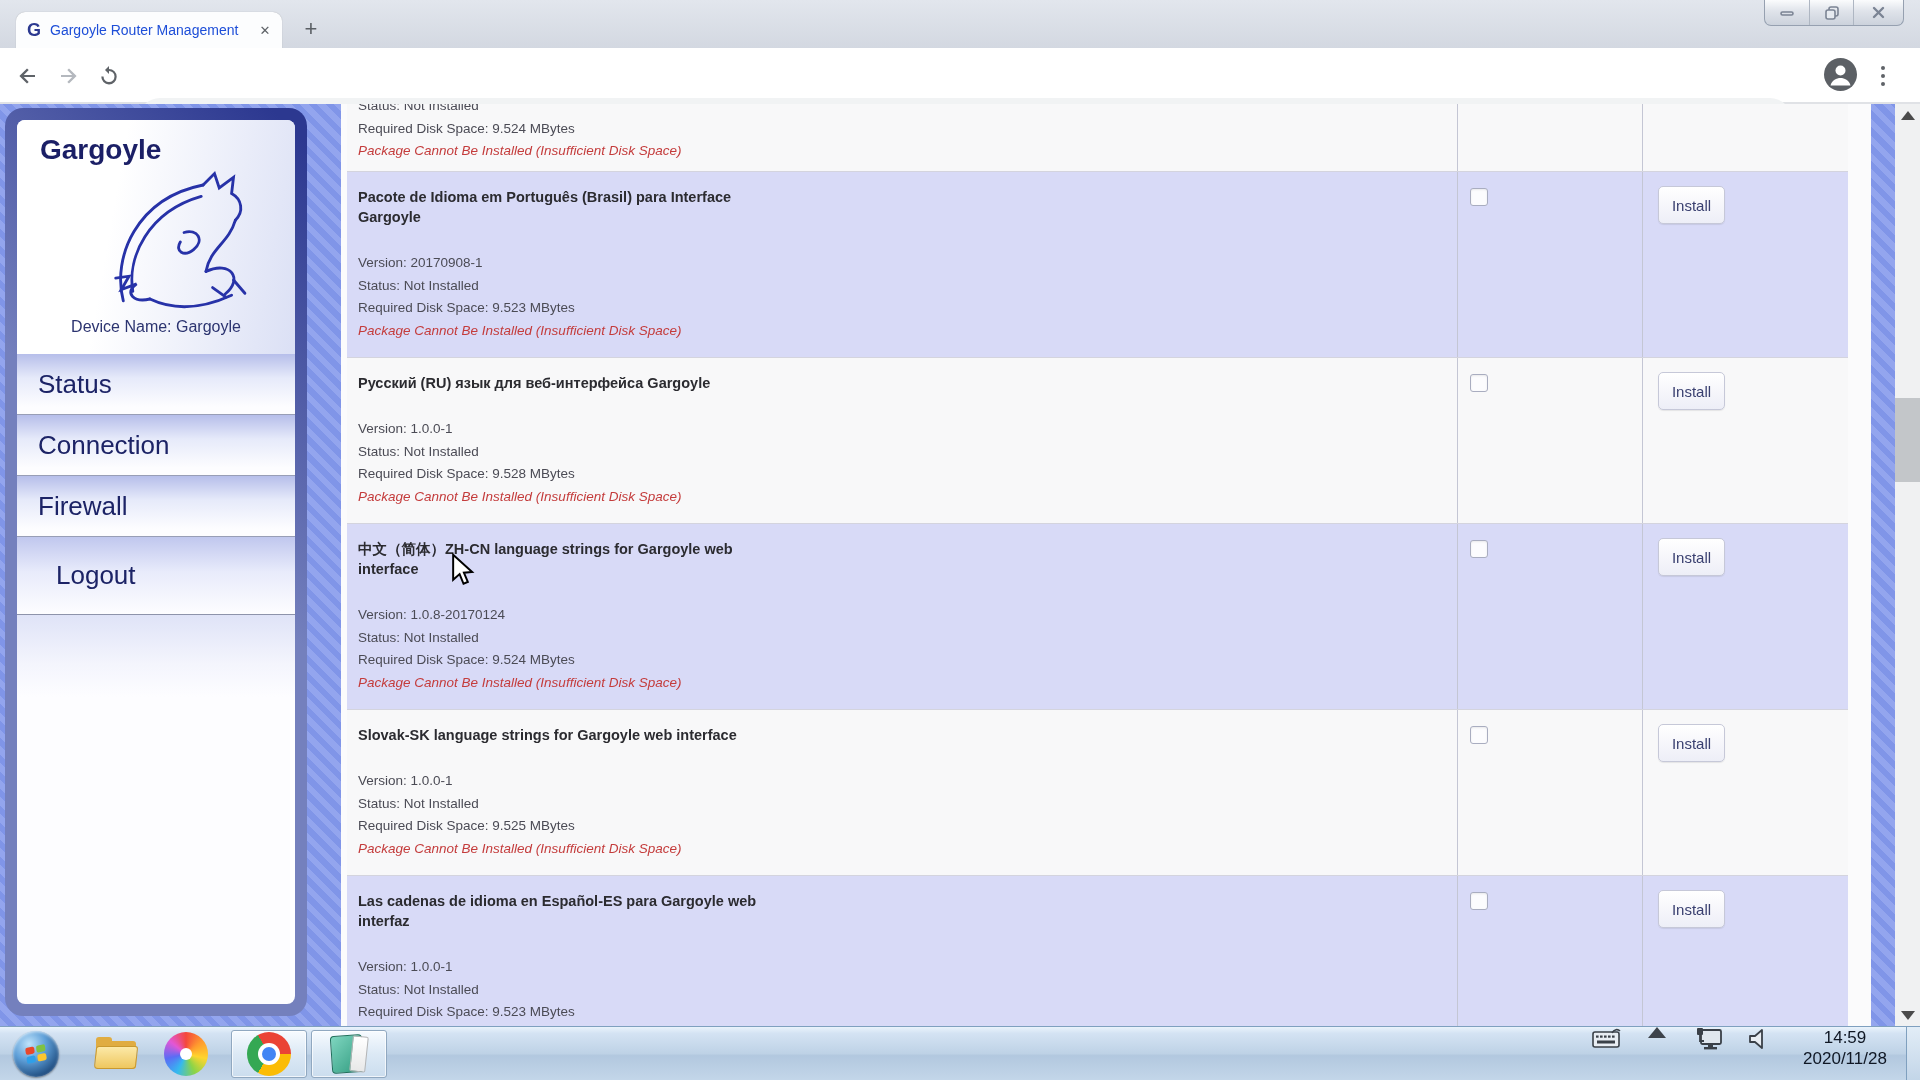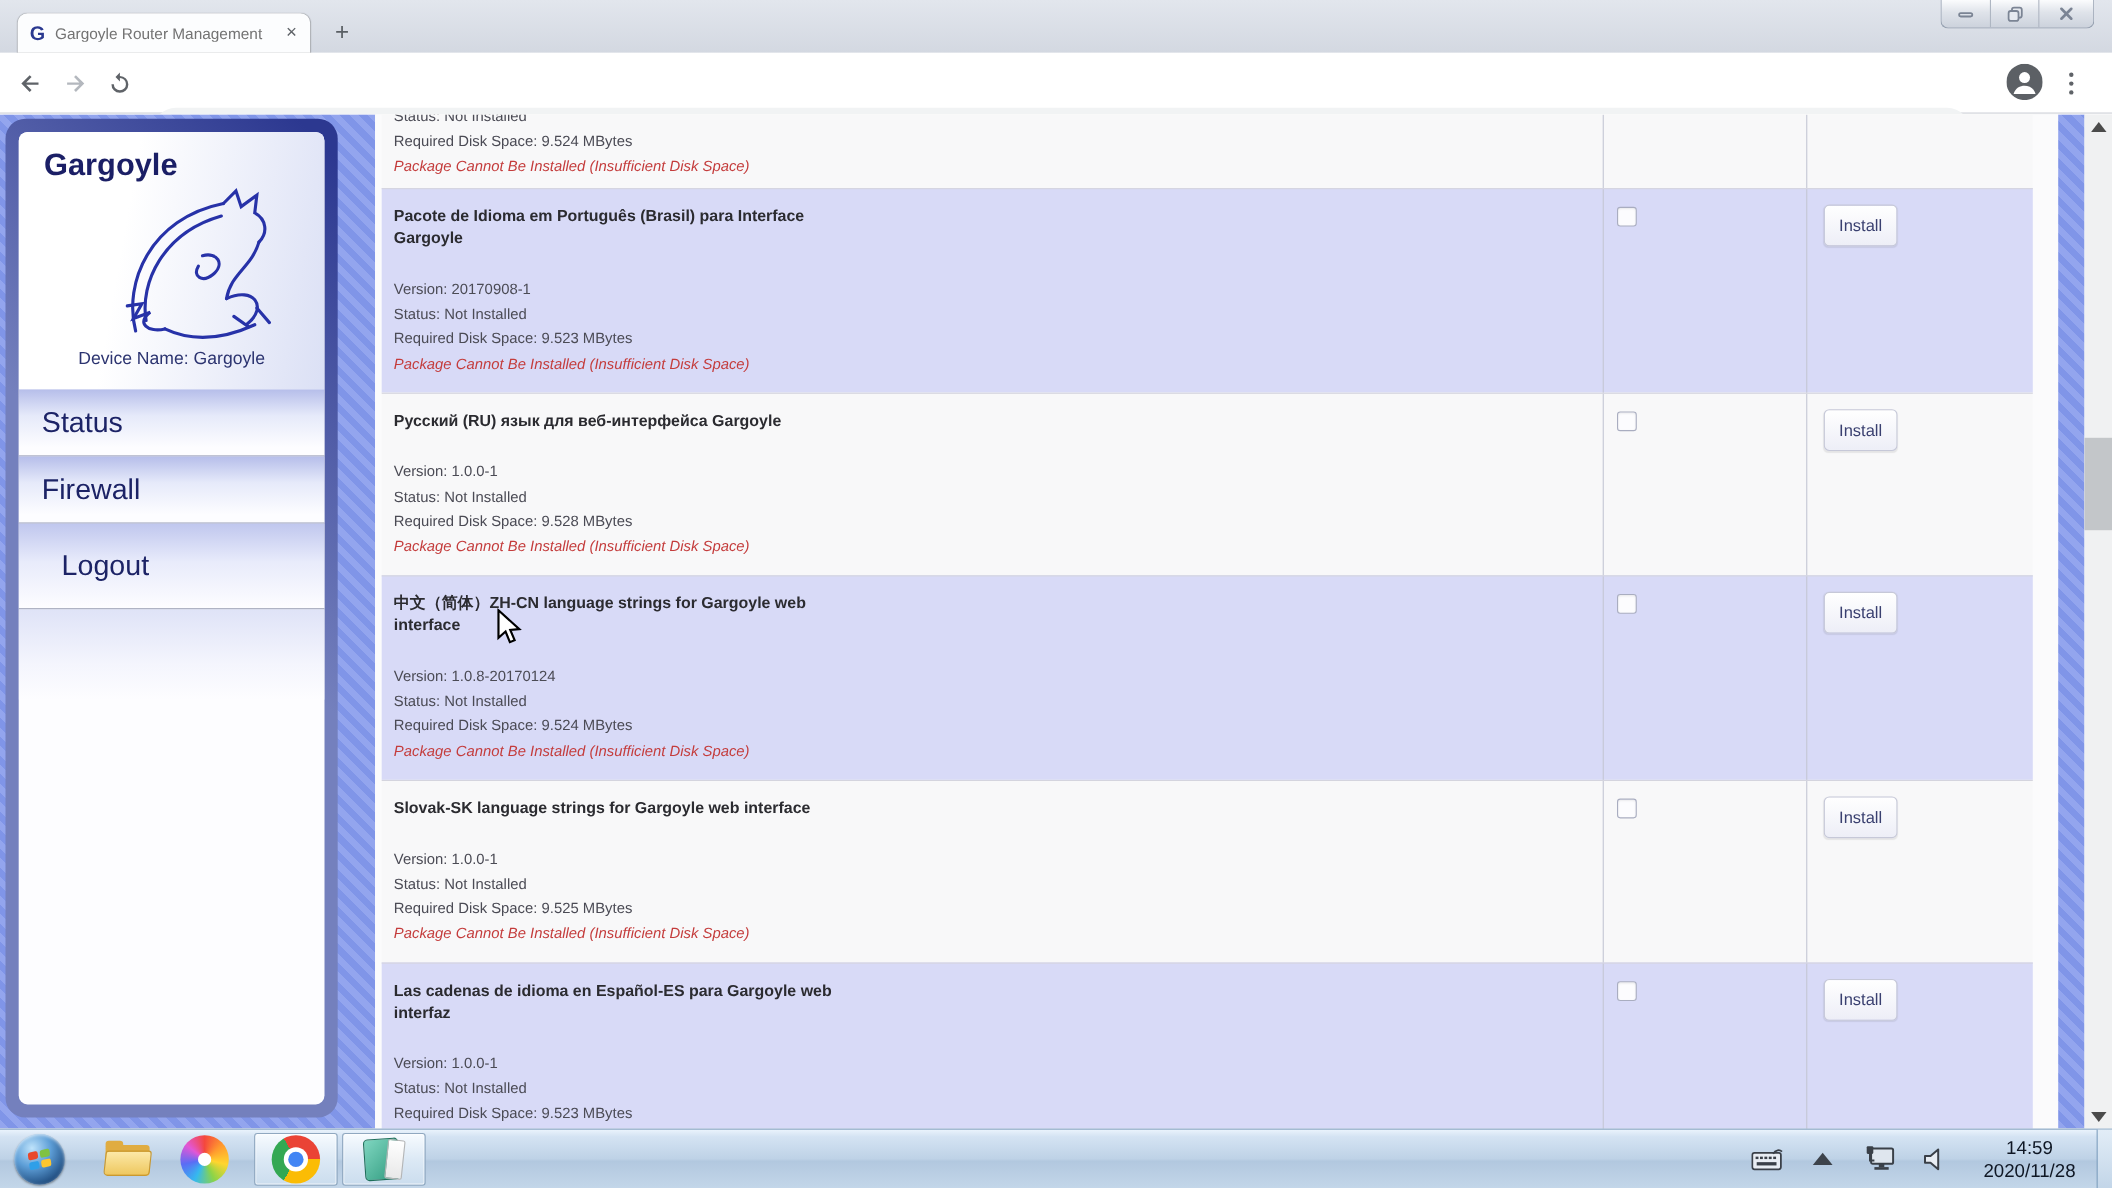--- a/index.html
+++ b/index.html
@@ -7,21 +7,21 @@
     font-family:"Liberation Sans","DejaVu Sans",sans-serif; background:#fff; }
   .screen { position:relative; width:1920px; height:1080px; }
 
   
   .titlebar { position:absolute; top:0; left:0; right:0; height:48px;
     background:linear-gradient(#e2e6ed,#d3d8e1); }
   .tab { position:absolute; left:16px; top:12px; width:266px; height:36px;
     background:#fcfdfe; border-radius:9px 9px 0 0; display:flex; align-items:center;
     padding:0 8px 0 11px; box-shadow:0 0 1px rgba(0,0,0,.3); }
   .tab-favicon { font-weight:bold; font-size:18px; color:#2b3990; margin-right:9px; }
-  .tab-title { flex:1; font-size:14px; color:#737373; white-space:nowrap; overflow:hidden; }
+  .tab-title { flex:1; font-size:14px; color:#1d4ed8; white-space:nowrap; overflow:hidden; }
   .tab-close { width:18px; height:18px; flex:0 0 18px; display:flex; align-items:center;
     justify-content:center; border-radius:50%; color:#5f6368; font-size:13px; }
   .newtab-btn { position:absolute; left:298px; top:17px; width:26px; height:26px;
     border-radius:50%; color:#5a5f64; font-size:22px; line-height:24px; text-align:center; }
   .win-controls { position:absolute; right:16px; top:0; height:26px; display:flex;
     border:1px solid #96a0b0; border-top:none; border-radius:0 0 7px 7px; overflow:hidden;
     background:linear-gradient(#fbfcfd,#dfe3ea 45%,#ccd2dc); }
   .win-btn { width:44px; height:100%; display:flex; align-items:center; justify-content:center; }
   .win-btn + .win-btn { border-left:1px solid #aeb6c2; }
   .win-btn.close { width:50px; }
@@ -155,21 +155,21 @@
     height:14px; border-radius:50%; background:#4285f4; }
 
   .icon-notepad { position:relative; width:40px; height:42px; }
   .icon-notepad .pad { position:absolute; left:2px; top:2px; width:32px; height:38px;
     background:linear-gradient(135deg,#7fd6c0,#2f9a7e); border:1px solid #1f6f5a;
     border-radius:4px; transform:rotate(-4deg); }
   .icon-notepad .page { position:absolute; right:2px; top:3px; width:16px; height:36px;
     background:linear-gradient(#ffffff,#e8e8e8); border:1px solid #b5b5b5;
     border-radius:2px; transform:rotate(6deg); }
 
-  .tray { margin-left:auto; display:flex; align-items:center; }
+  .tray { margin-left:auto; display:flex; align-items:flex-start; }
   .tray-icon { display:flex; align-items:center; justify-content:center; }
   .tray-kbd { margin-right:26px; }
   .tray-chevron { margin-right:28px; width:0; height:0; border-left:9px solid transparent;
     border-right:9px solid transparent; border-bottom:11px solid #3d434b; }
   .tray-net { margin-right:22px; } .tray-vol { margin-right:20px; }
   .clock { text-align:center; color:#0f1724; font-size:17px; line-height:21px;
     padding:0 12px; min-width:110px; }
   .show-desktop { width:14px; height:54px; margin-left:6px; border-left:1px solid #7fa0bf;
     background:linear-gradient(#e2edf7,#c2d5e8); }
 
@@ -278,20 +278,21 @@
             <path d="M121 111 c26 -12 40 8 20 24"></path>
             <path d="M98 70 c14 -4 22 8 10 18 c-10 8 -20 2 -14 -8"></path>
             <path d="M62 140 q38 18 86 -4"></path>
             <path d="M62 140 c-16 4 -28 -6 -14 -16 l-16 6 l8 -14 l-14 2"></path>
             <path d="M128 128 l14 10 M150 120 l12 14"></path>
           </svg>
           <div class="device-name">Device Name: Gargoyle</div>
         </div>
         <div id="nav-buttons">
             <div class="nav-btn">Status</div>
+            <div class="nav-btn">Connection</div>
             <div class="nav-btn">Firewall</div>
           </div>
         <div class="logout-btn">Logout</div>
         <div class="side-tail"></div>
       </div>
     </div>
 
     <div class="plugin-table" id="plugin-table">
         <div class="prow partial">
     <div class="cell-text">

